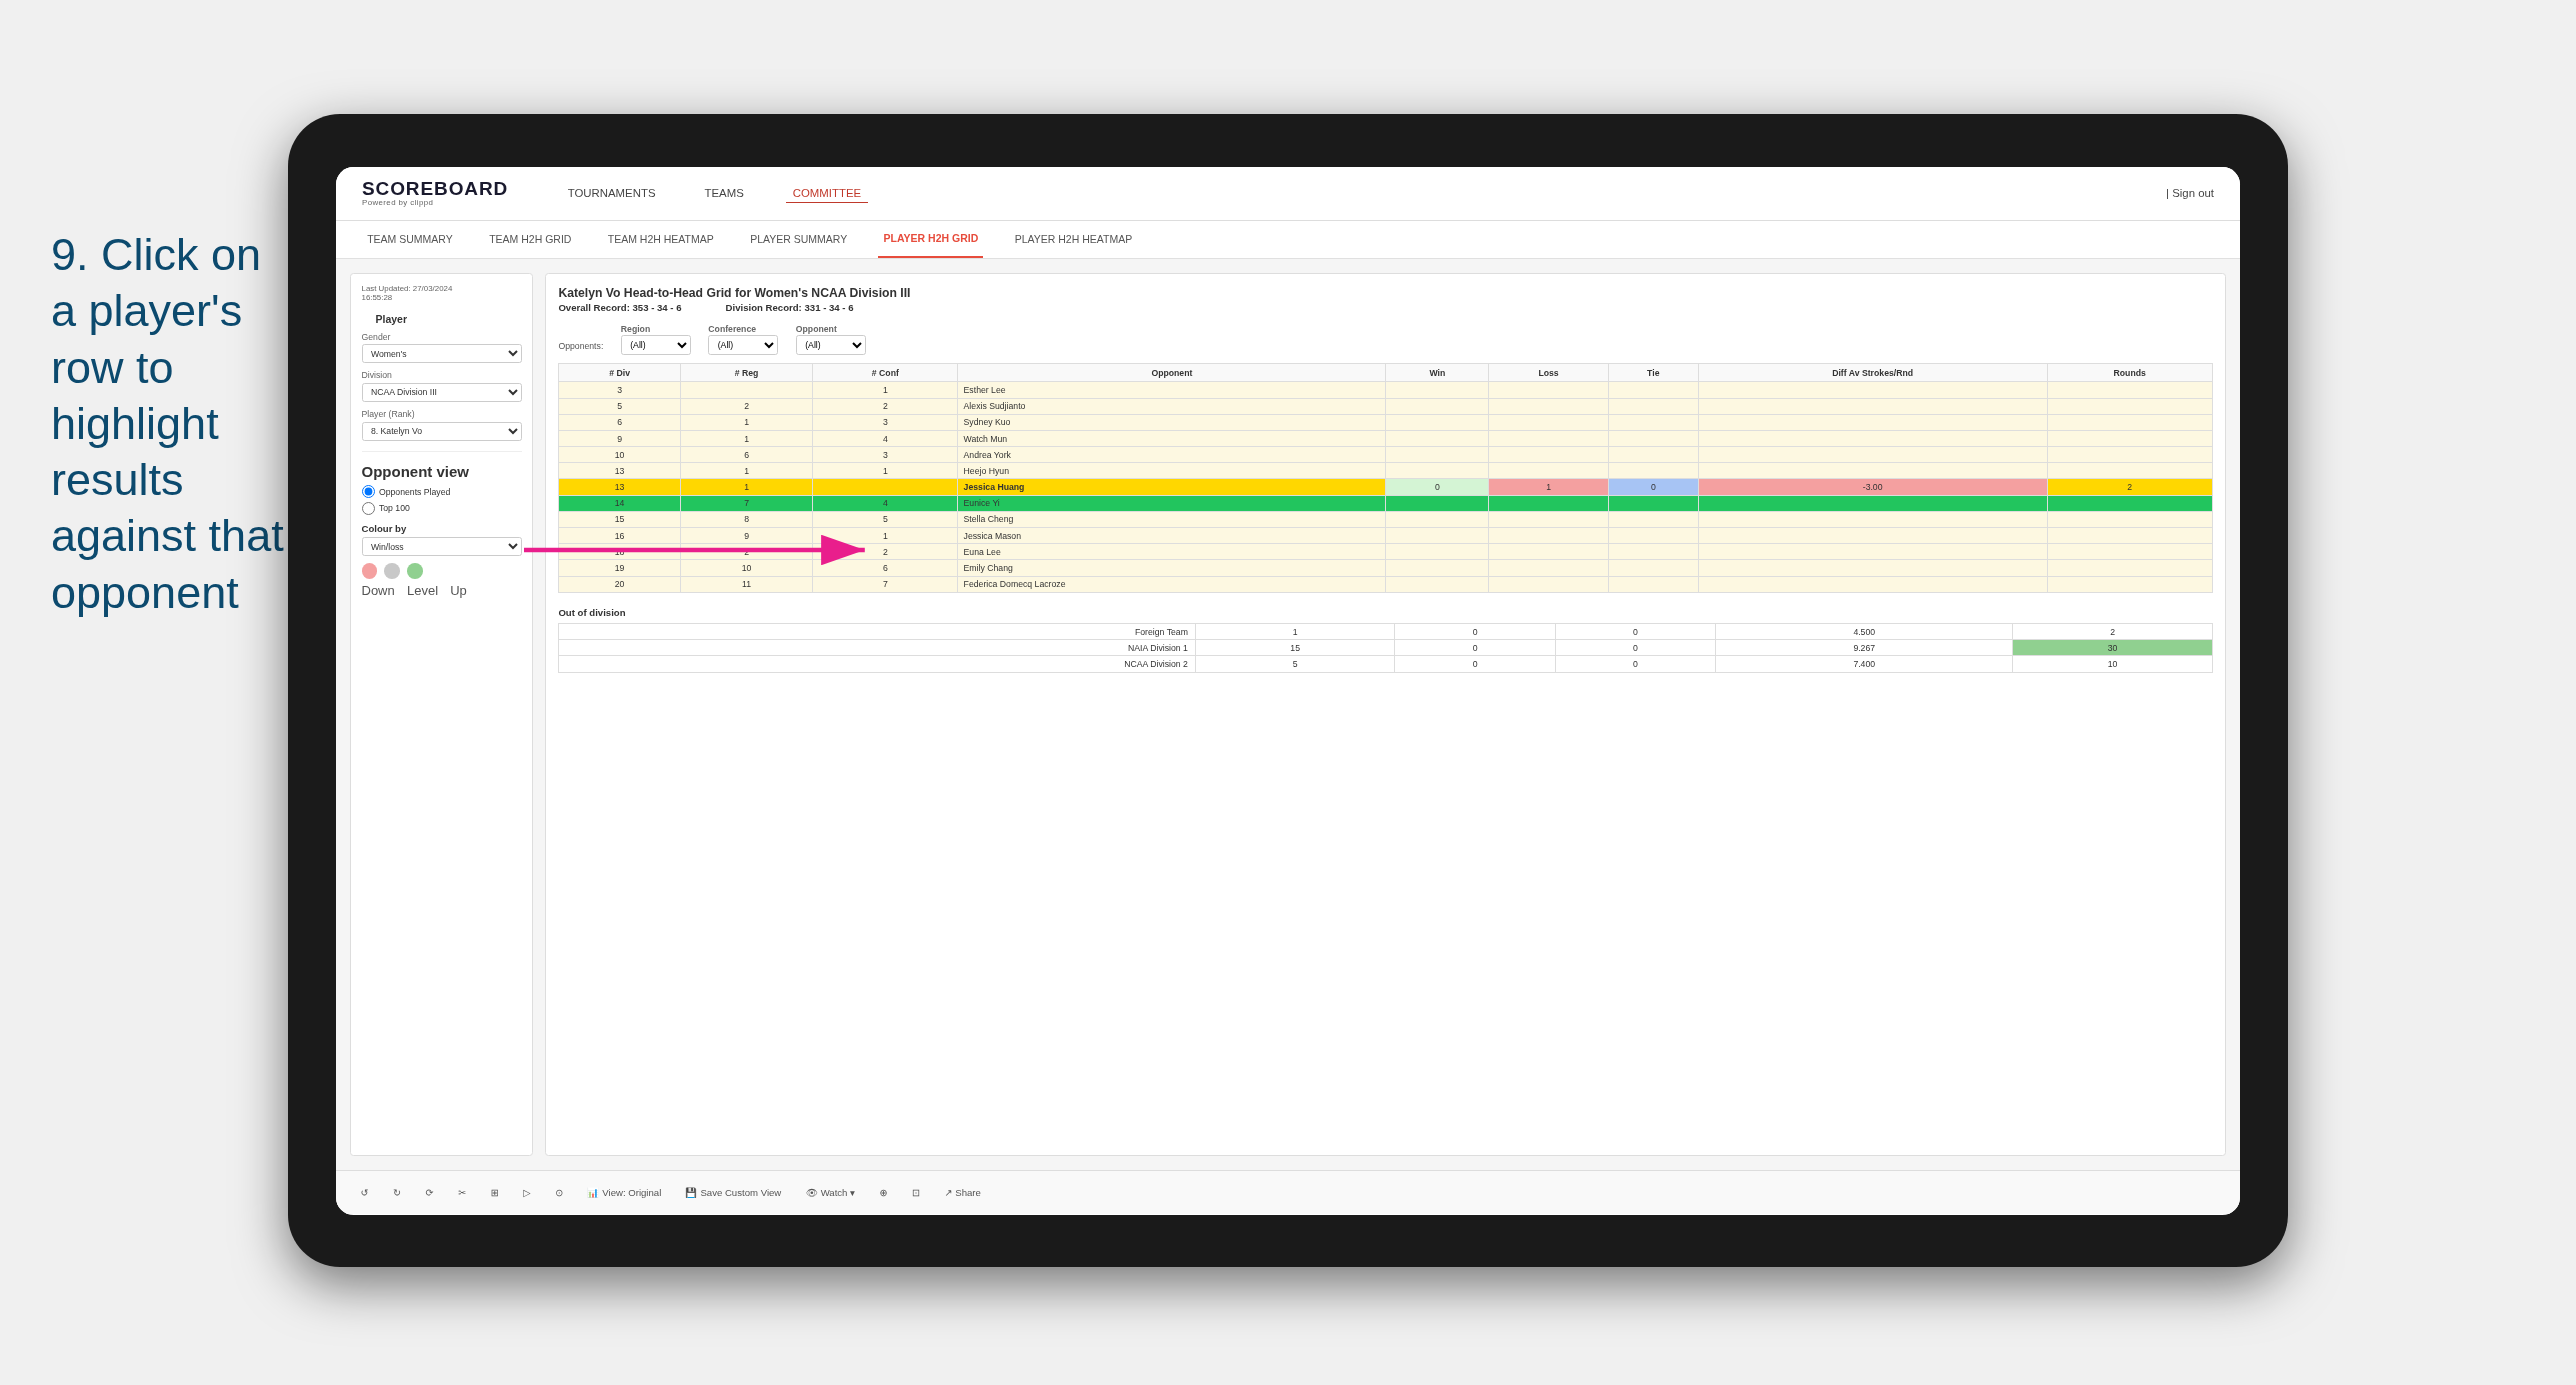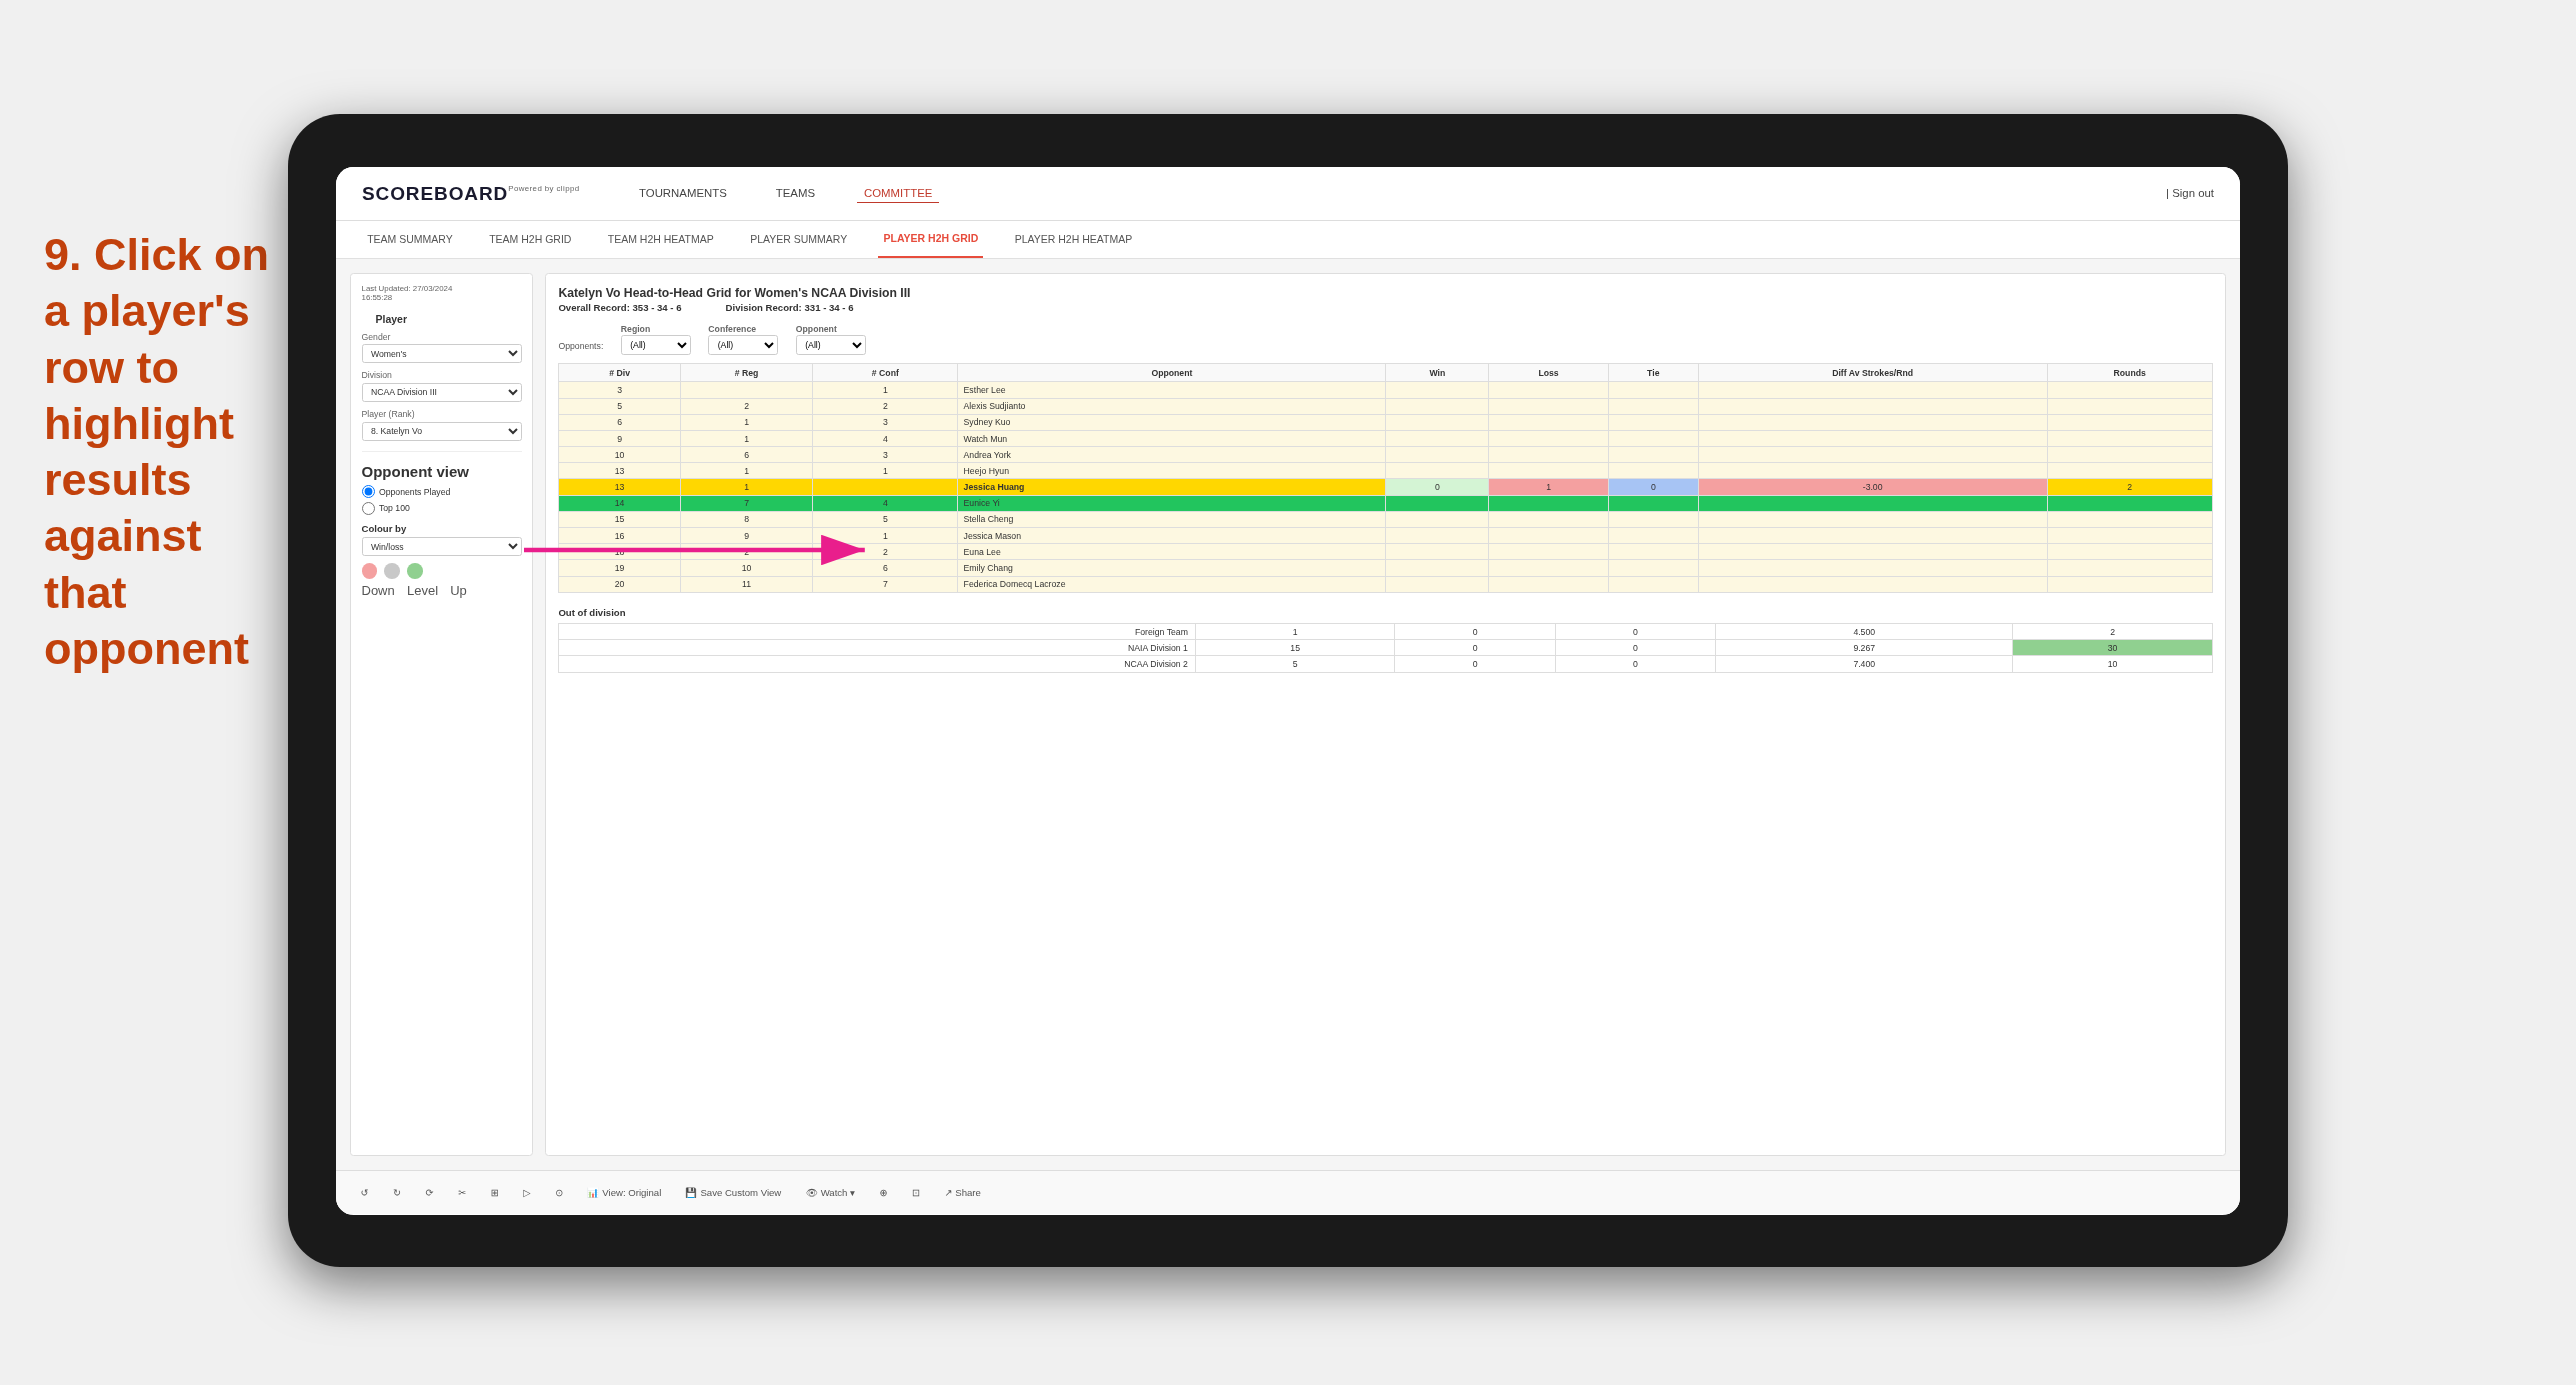--- a/index.html
+++ b/index.html
@@ -8,26 +8,26 @@
       font-family: Arial, sans-serif;
       width: 2576px;
       height: 1386px;
       overflow: hidden;
       position: relative;
     }
 
     
     .instruction-text {
       position: absolute;
-      left: 44px;
+      left: 51px;
       top: 227px;
       width: 245px;
       font-size: 45px;
-      font-weight: 700;
-      color: #c2410c;
+      font-weight: 400;
+      color: #0c4a6e;
       line-height: 1.25;
     }
 
     
     .tablet-frame {
       position: absolute;
       left: 288px;
       top: 114px;
       width: 2000px;
       height: 1153px;
@@ -54,21 +54,21 @@
       border-bottom: 0.9px solid #ddd;
       height: 54px;
       display: flex;
       align-items: center;
       padding: 0 26px;
       gap: 35px;
     }
 
     .logo-area {
       display: flex;
-      flex-direction: row;
+      flex-direction: column;
       margin-right: 17.5px;
     }
 
     .logo-text {
       font-size: 19px;
       font-weight: 900;
       color: #1a1a2e;
       letter-spacing: 0.9px;
       line-height: 1;
     }

